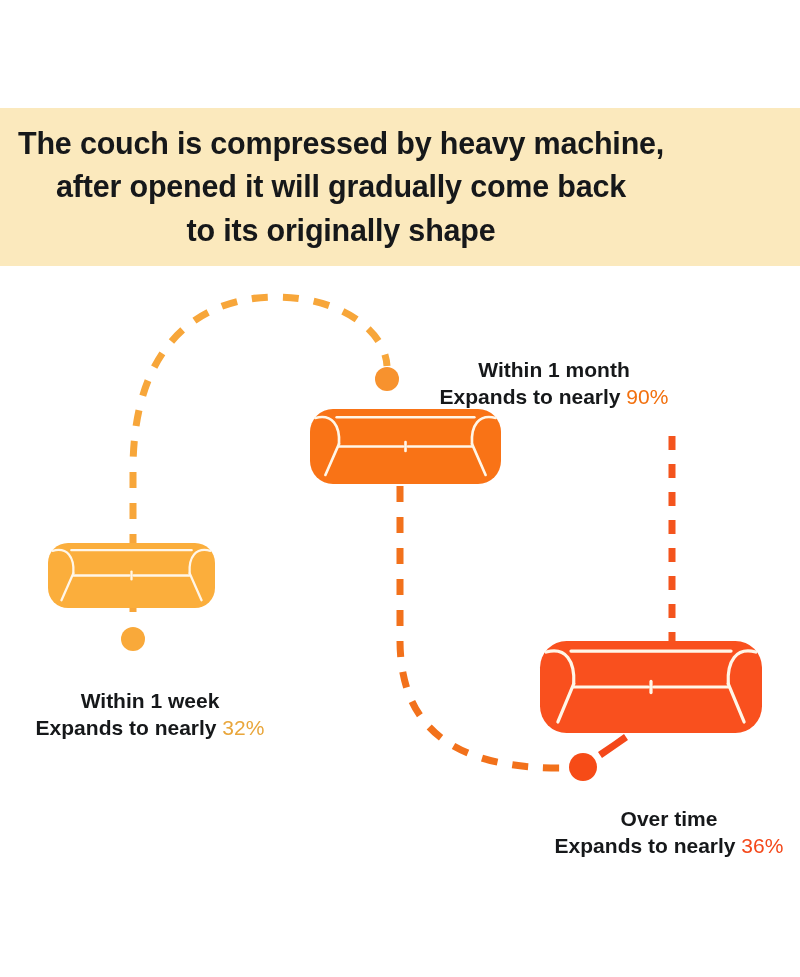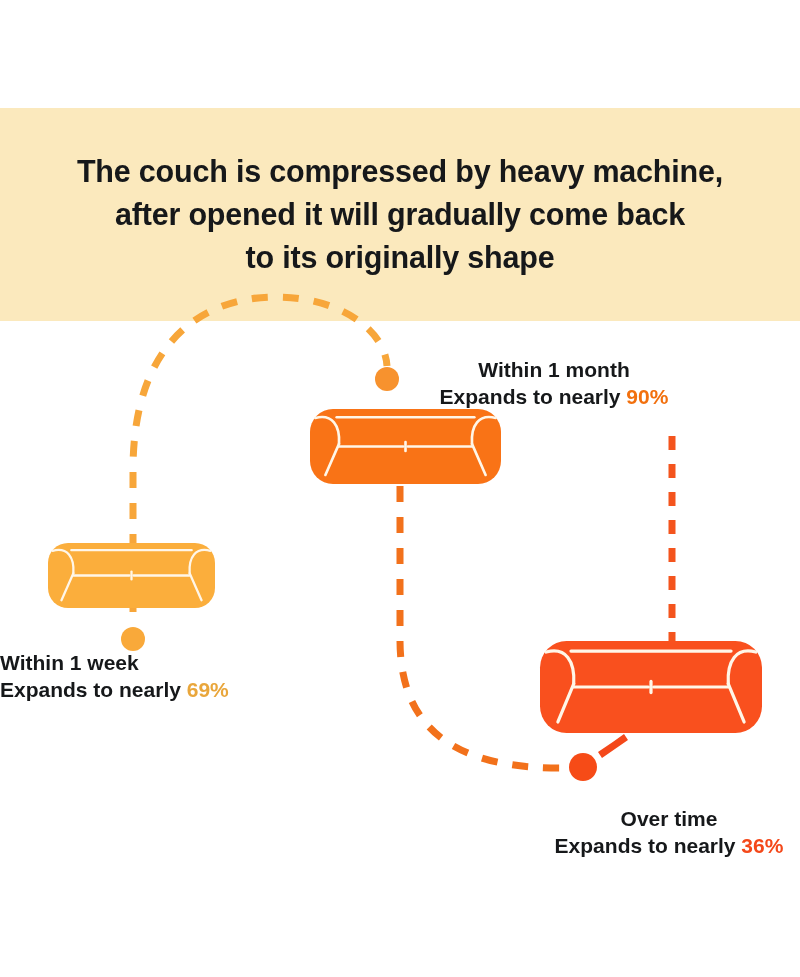--- a/index.html
+++ b/index.html
@@ -20,25 +20,24 @@
     height: 977px;
     background: #ffffff;
   }
 
   
   .header-banner {
     position: absolute;
     left: 0;
     top: 108px;
     width: 800px;
-    height: 213px;
+    height: 158px;
     background: #fbe9bd;
     display: flex;
     align-items: center;
-    justify-content: center;
   }
   .header-title {
     margin: 0;
     padding: 0 18px;
     text-align: center;
     font-family: "Liberation Sans", sans-serif;
     font-weight: bold;
     font-size: 30.5px;
     line-height: 1.42;
     color: #16181a;
@@ -72,33 +71,34 @@
     white-space: nowrap;
     margin-top: 24px;
   }
   .callout .line-2 {
     font-size: 21px;
     font-weight: bold;
     line-height: 1.35;
     white-space: nowrap;
   }
   .callout .pct {
-    font-weight: bold;
+    font-weight: normal;
   }
 
   .callout-month {
     left: 404px;
     top: 333px;
     width: 300px;
     text-align: center;
   }
   .callout-week {
     left: 0px;
-    top: 626px;
+    top: 664px;
     width: 300px;
+    text-align: center;
   }
   .callout-overtime {
     left: 519px;
     top: 782px;
     width: 300px;
     text-align: center;
   }
 </style>
 </head>
 <body>
@@ -172,21 +172,21 @@
   <div class="callout callout-month">
     <div class="line-1">Within 1 month</div>
     <div class="line-2">
       <span>Expands to nearly </span><span class="pct" id="pct-1" style="color: rgb(242, 112, 14);">90%</span>
     </div>
   </div>
 
   <div class="callout callout-week">
     <div class="line-1">Within 1 week</div>
     <div class="line-2">
-      <span>Expands to nearly </span><span class="pct" id="pct-0" style="color: rgb(233, 166, 59);">69%</span>
+      <span>Expands to nearly </span><span class="pct" id="pct-0" style="color: rgb(233, 166, 59);">32%</span>
     </div>
   </div>
 
   <div class="callout callout-overtime">
     <div class="line-1">Over time</div>
     <div class="line-2">
       <span>Expands to nearly </span><span class="pct" id="pct-2" style="color: rgb(244, 72, 26);">36%</span>
     </div>
   </div>
 

